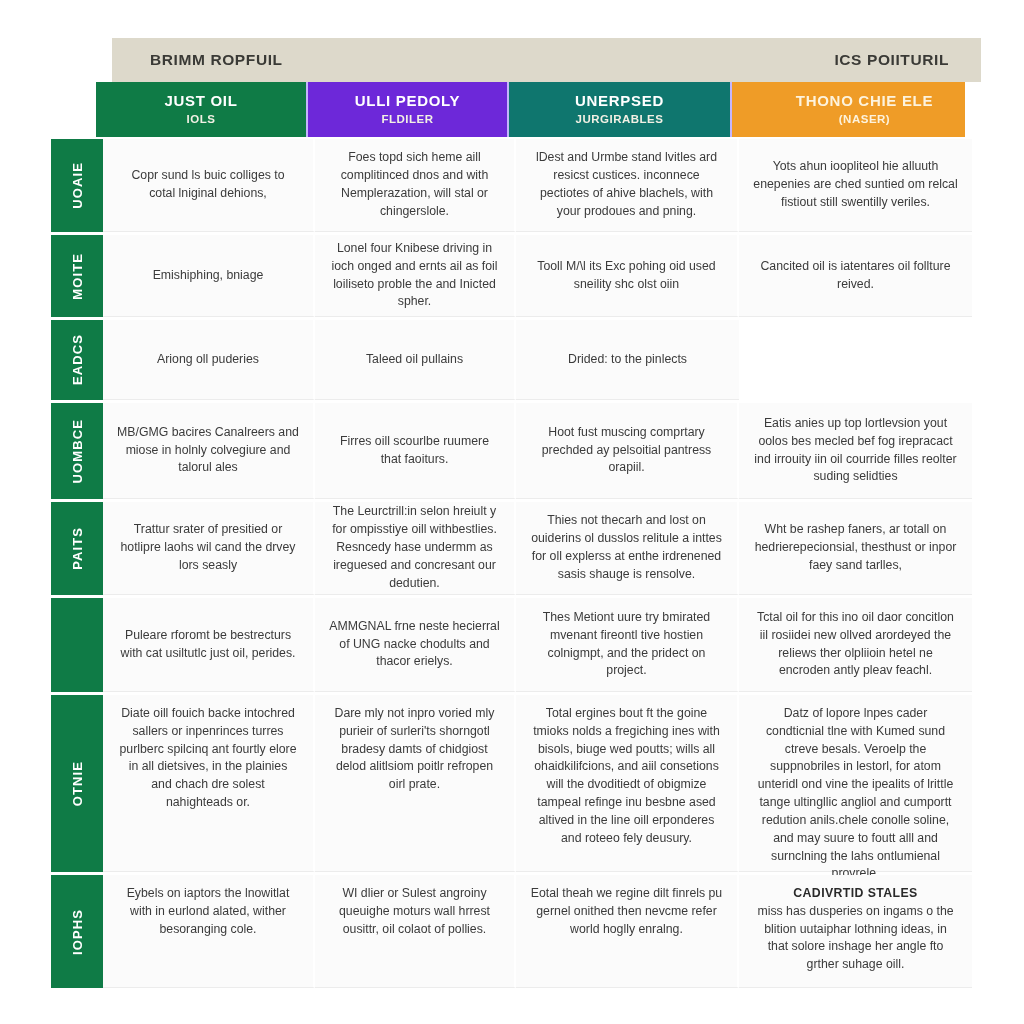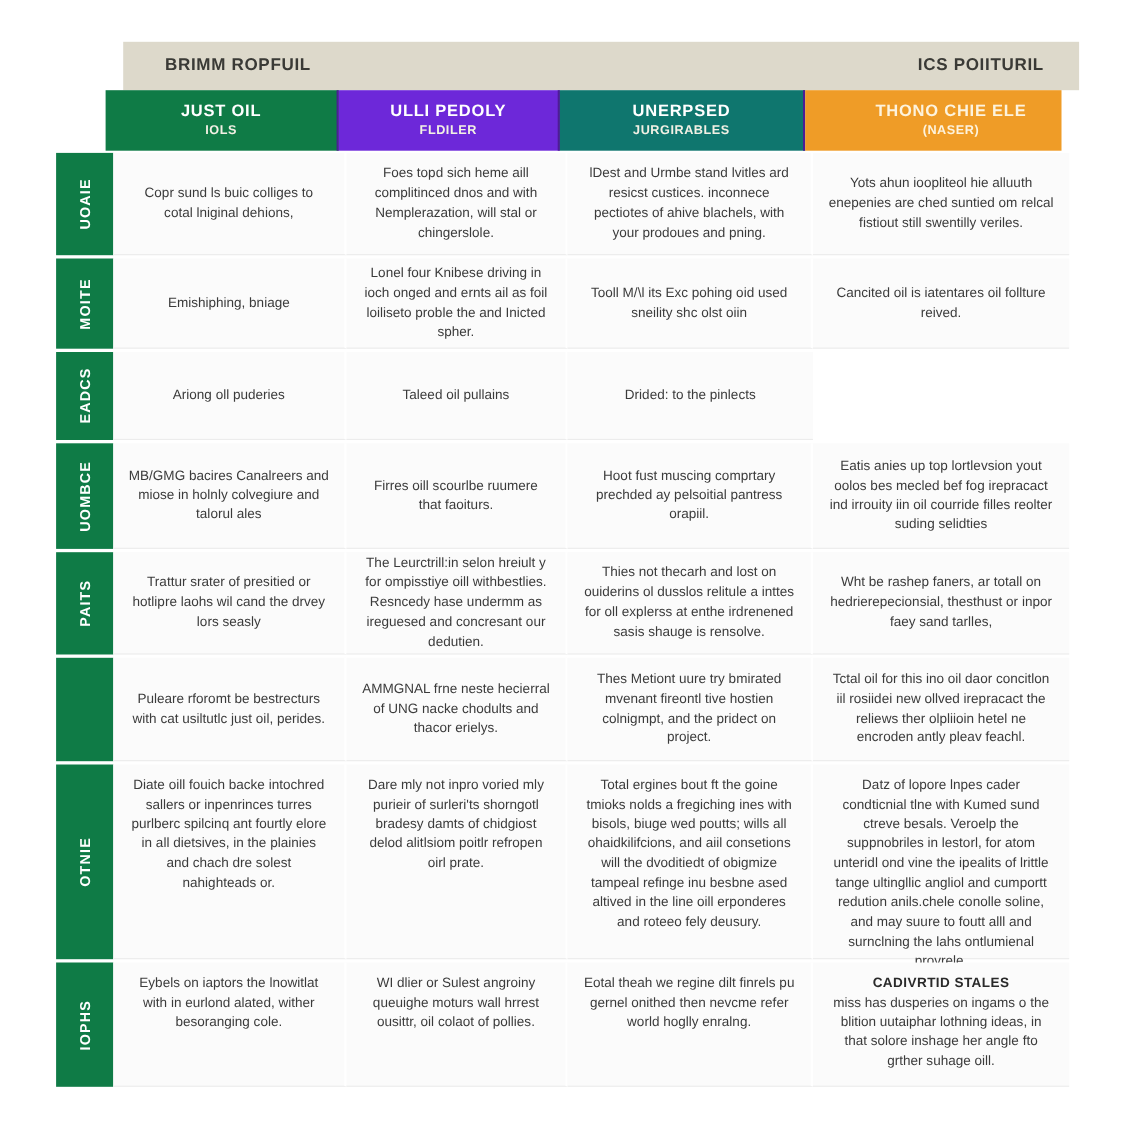--- a/index.html
+++ b/index.html
@@ -53,21 +53,21 @@
     width: 869px;
     height: 55px;
     display: flex;
   }
   .colhead {
     box-sizing: border-box;
     display: flex;
     flex-direction: column;
     align-items: center;
     justify-content: center;
-    border-right: 2px solid #4c1d95;
+    border-right: 2px solid #c4b5fd;
     padding: 2px 6px;
   }
   .colhead:last-child { border-right: none; padding-left: 38px; }
   .colhead .t1 {
     font-size: 15px;
     font-weight: bold;
     letter-spacing: 0.7px;
     color: #ffffff;
     line-height: 1.15;
     text-align: center;
@@ -278,21 +278,21 @@
           <div class="cell" style="flex: 0 0 212px;">
             <p>Puleare rforomt be bestrecturs with cat usiltutlc just oil, perides.</p>
           </div>
           <div class="cell" style="flex: 0 0 201px;">
             <p>AMMGNAL frne neste hecierral of UNG nacke chodults and thacor erielys.</p>
           </div>
           <div class="cell" style="flex: 0 0 223px;">
             <p>Thes Metiont uure try bmirated mvenant fireontl tive hostien colnigmpt, and the pridect on project.</p>
           </div>
           <div class="cell" style="flex: 0 0 233px;">
-            <p>Tctal oil for this ino oil daor concitlon iil rosiidei new ollved irepracact the reliews ther olpliioin hetel ne encroden antly pleav feachl.</p>
+            <p>Tctal oil for this ino oil daor concitlon iil rosiidei new ollved arordeyed the reliews ther olpliioin hetel ne encroden antly pleav feachl.</p>
           </div>
         </div>
       </div>
       <div class="row" style="height: 177px;">
         <div class="rowlabel" style="background: rgb(15, 123, 70);">
           <span>OTNIE</span>
         </div>
         <div class="cells">
           <div class="cell top" style="flex: 0 0 212px;">
             <p>Diate oill fouich backe intochred sallers or inpenrinces turres purlberc spilcinq ant fourtly elore in all dietsives, in the plainies and chach dre solest nahighteads or.</p>

